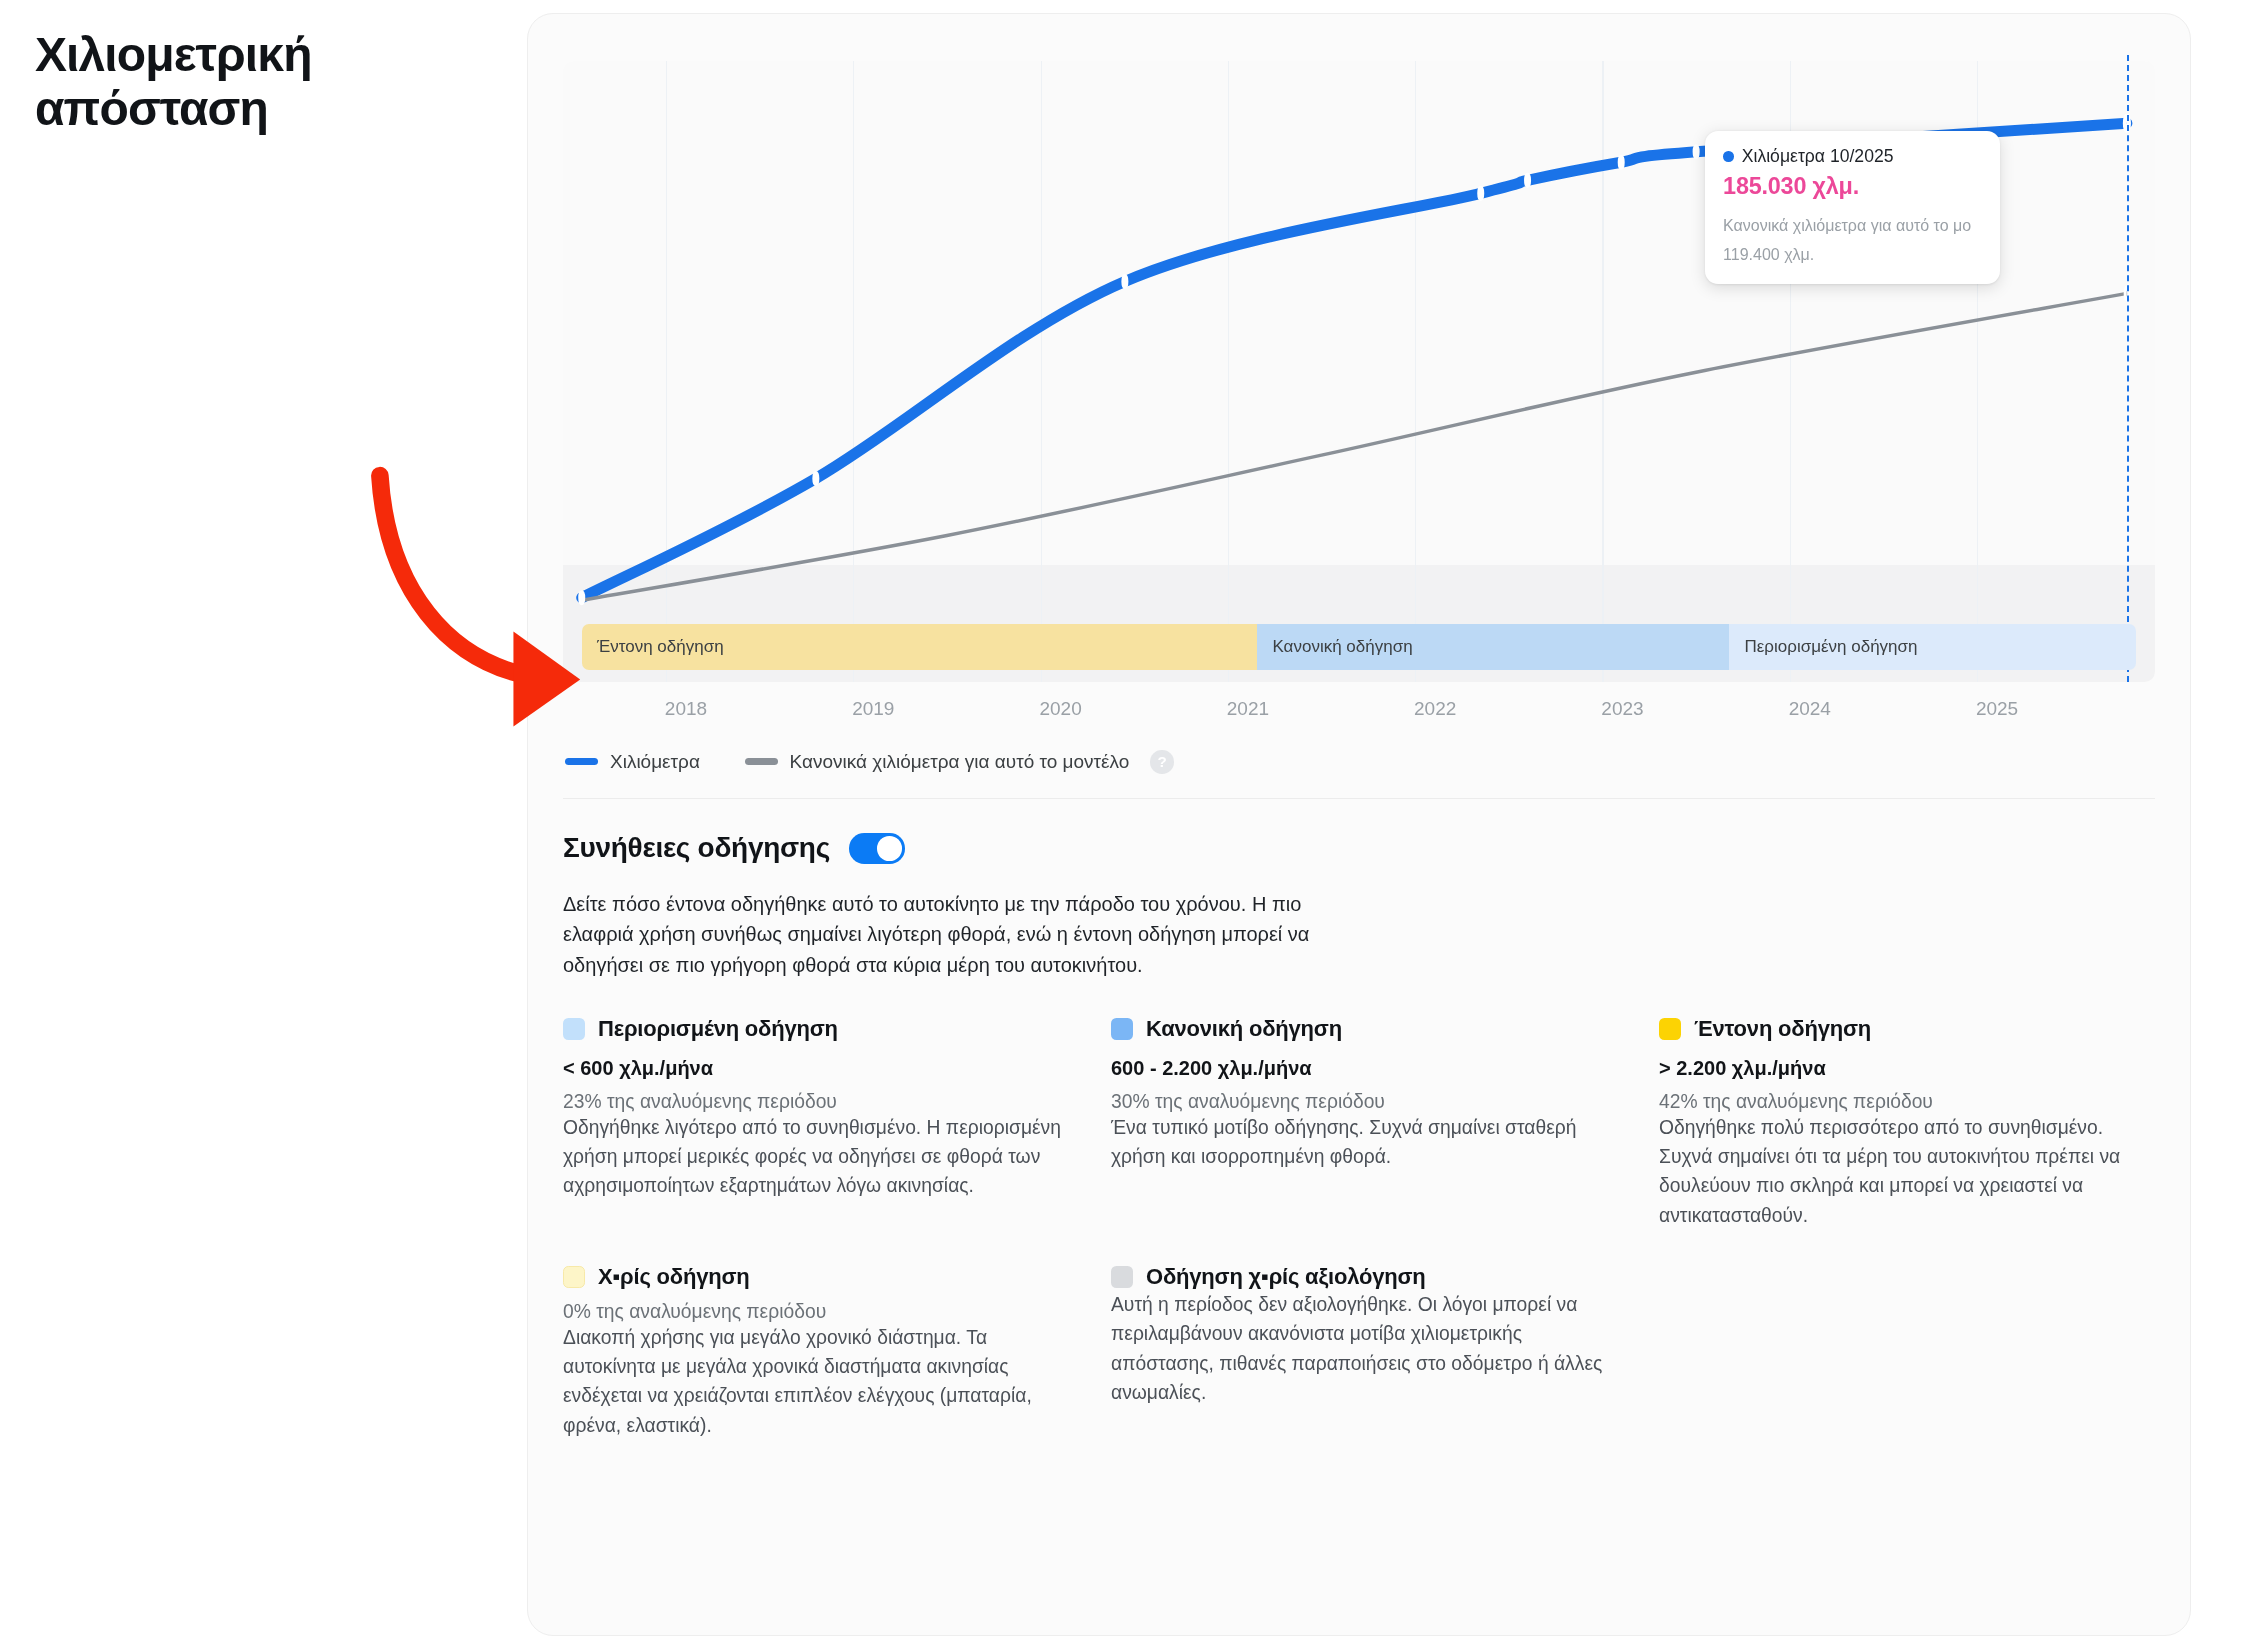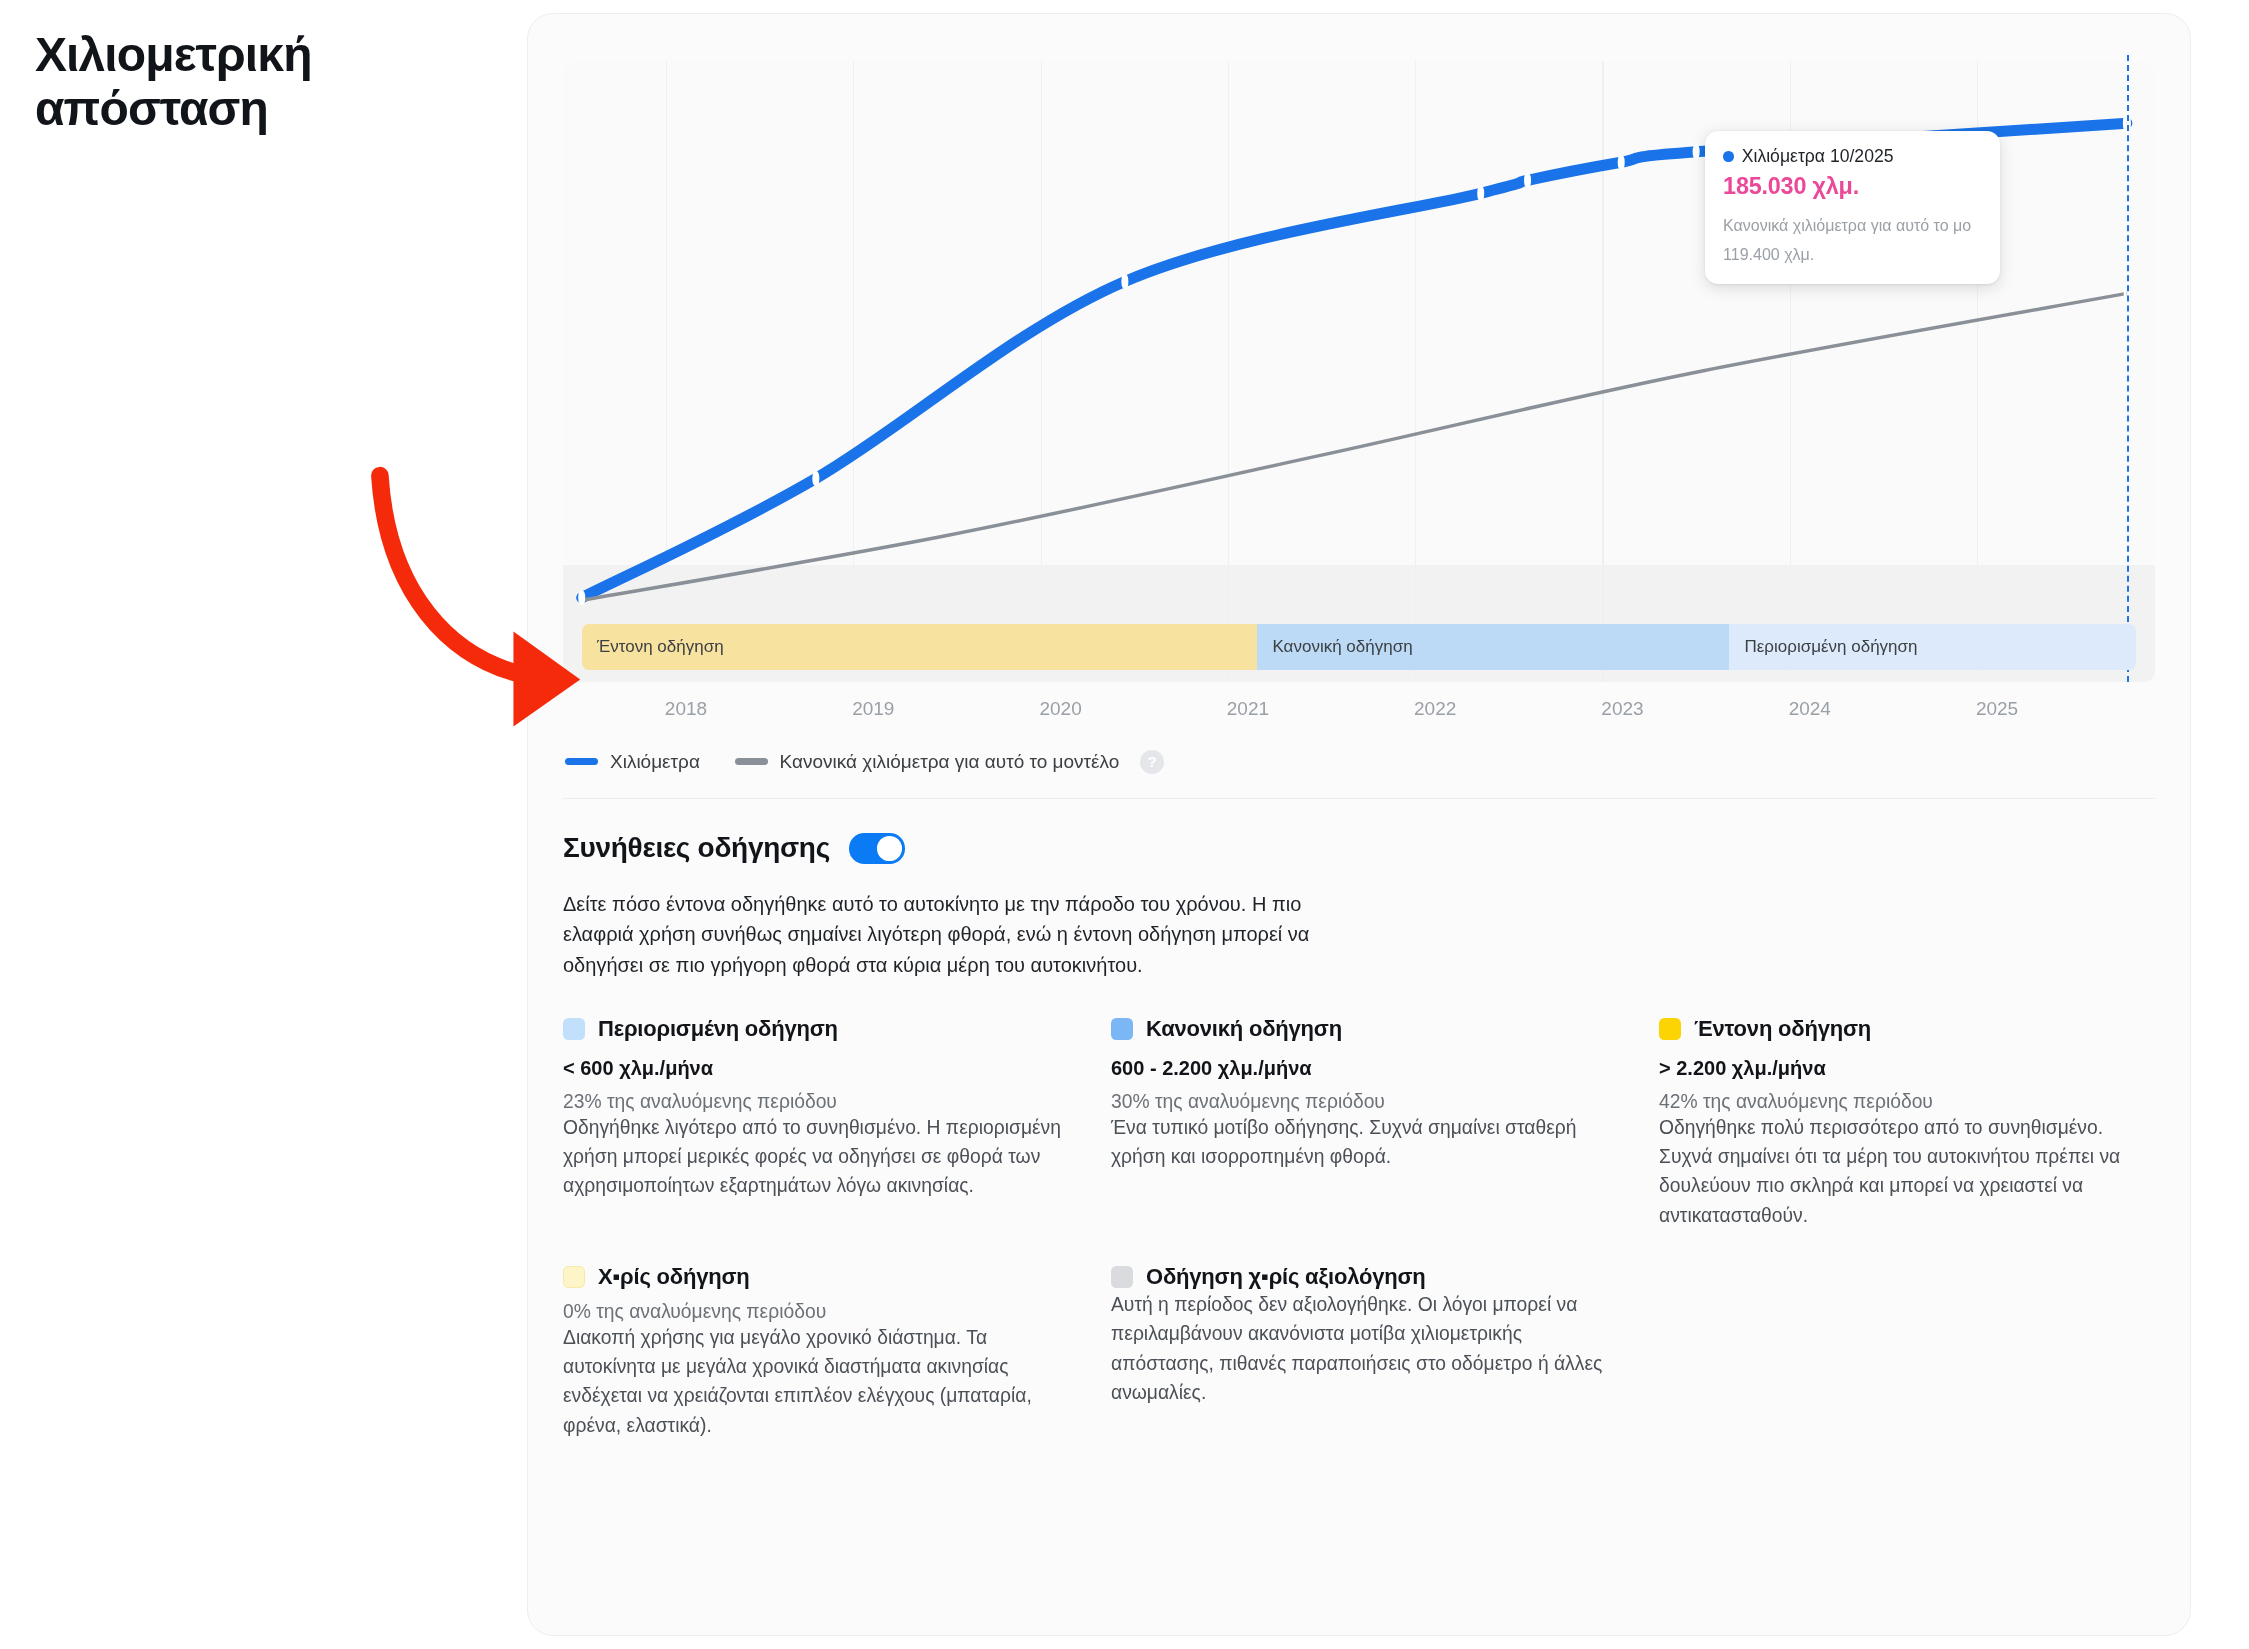--- a/index.html
+++ b/index.html
@@ -87,21 +87,21 @@
   .band.last { border-radius: 0 7px 7px 0; }
 
   
   .xaxis { position: relative; height: 53px; margin-top: 4.7px; }
   .xtick {
     position: absolute; top: 11.7px; transform: translateX(-50%);
     font-size: 19px; color: #9aa0a6; margin-left: 20px;
   }
 
   
-  .legend { display: flex; align-items: center; gap: 35px; margin-top: 10.5px; padding-left: 2.3px; }
+  .legend { display: flex; align-items: center; gap: 45px; margin-top: 10.5px; padding-left: 2.3px; }
   .lg-item { display: flex; align-items: center; gap: 11.7px; }
   .lg-swatch { width: 33px; height: 7px; border-radius: 3.5px; }
   .lg-text { font-size: 19px; color: #3c4043; }
   .help-icon {
     width: 23.4px; height: 23.4px; border-radius: 50%; background: #e4e6e9;
     color: #ffffff; font-size: 15.2px; font-weight: 600;
     display: flex; align-items: center; justify-content: center; margin-left: 9.4px;
   }
 
   .divider { height: 1.2px; background: #ececec; margin: 24.6px 35px 0 35px; }

